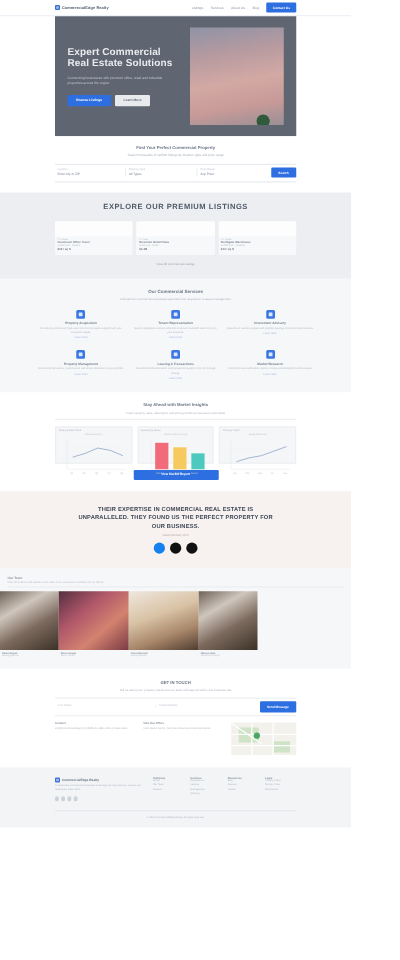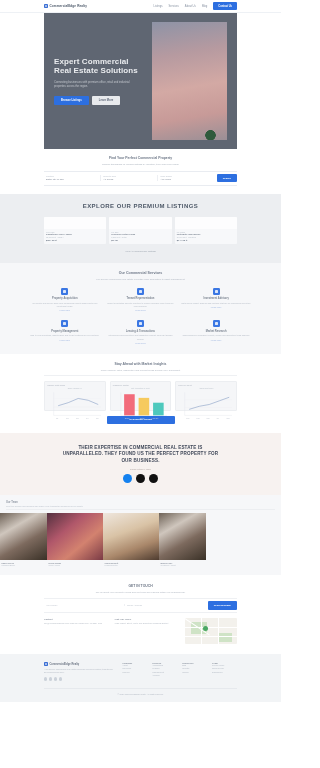--- a/index.html
+++ b/index.html
@@ -30,21 +30,21 @@
   .brand-name { font-size:3.1px; font-weight:700; color:#4a5768; letter-spacing:.1px; white-space:nowrap; }
   .nav { margin-left:auto; display:flex; align-items:center; gap:6px; }
   .nav a { font-size:2.7px; color:#8a94a3; text-decoration:none; white-space:nowrap; }
   .nav-cta {
     background:#2d6fe0; color:#fff; font-size:2.6px; font-weight:600;
     padding:2.2px 5px; border-radius:1px; border:none; white-space:nowrap;
   }
 
   
   .hero {
-    margin:0 44px; height:136px; background:#5f6672;
+    margin:0 44px; height:96px; background:#5f6672;
     display:flex; align-items:center; padding:0 10px; gap:8px;
   }
   .hero-left { width:52%; }
   .hero-title {
     font-size:8px; line-height:9.6px; font-weight:700;
     color:#e9ebee; letter-spacing:.1px;
   }
   .hero-sub {
     margin-top:5px; font-size:2.7px; line-height:4.2px; color:#c3c7cd; width:92%;
   }

